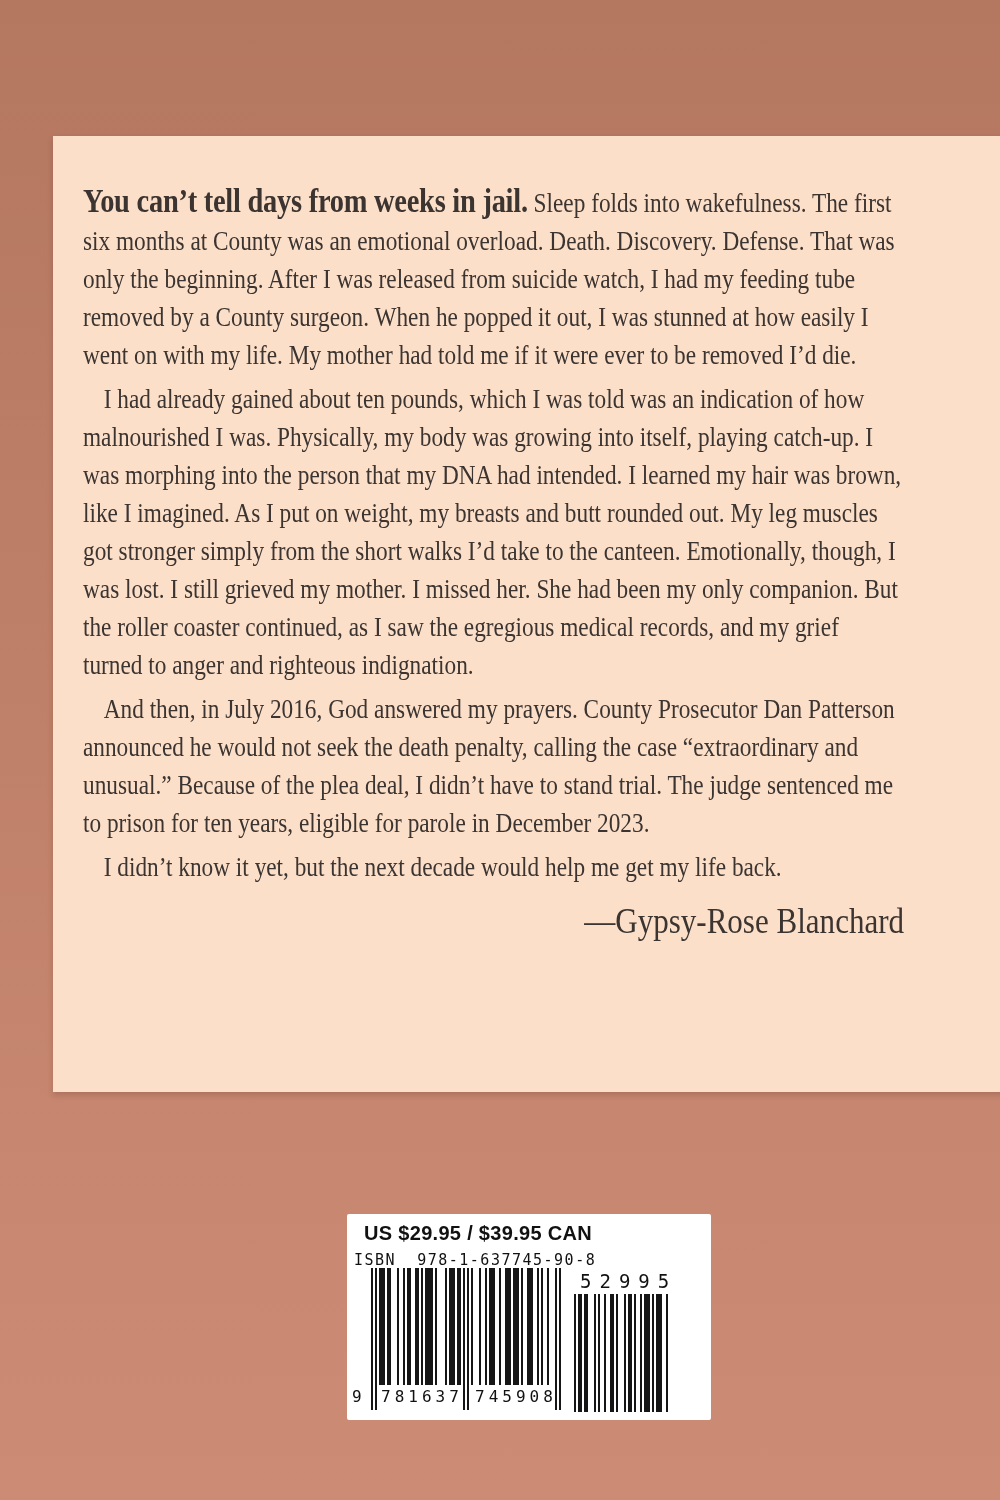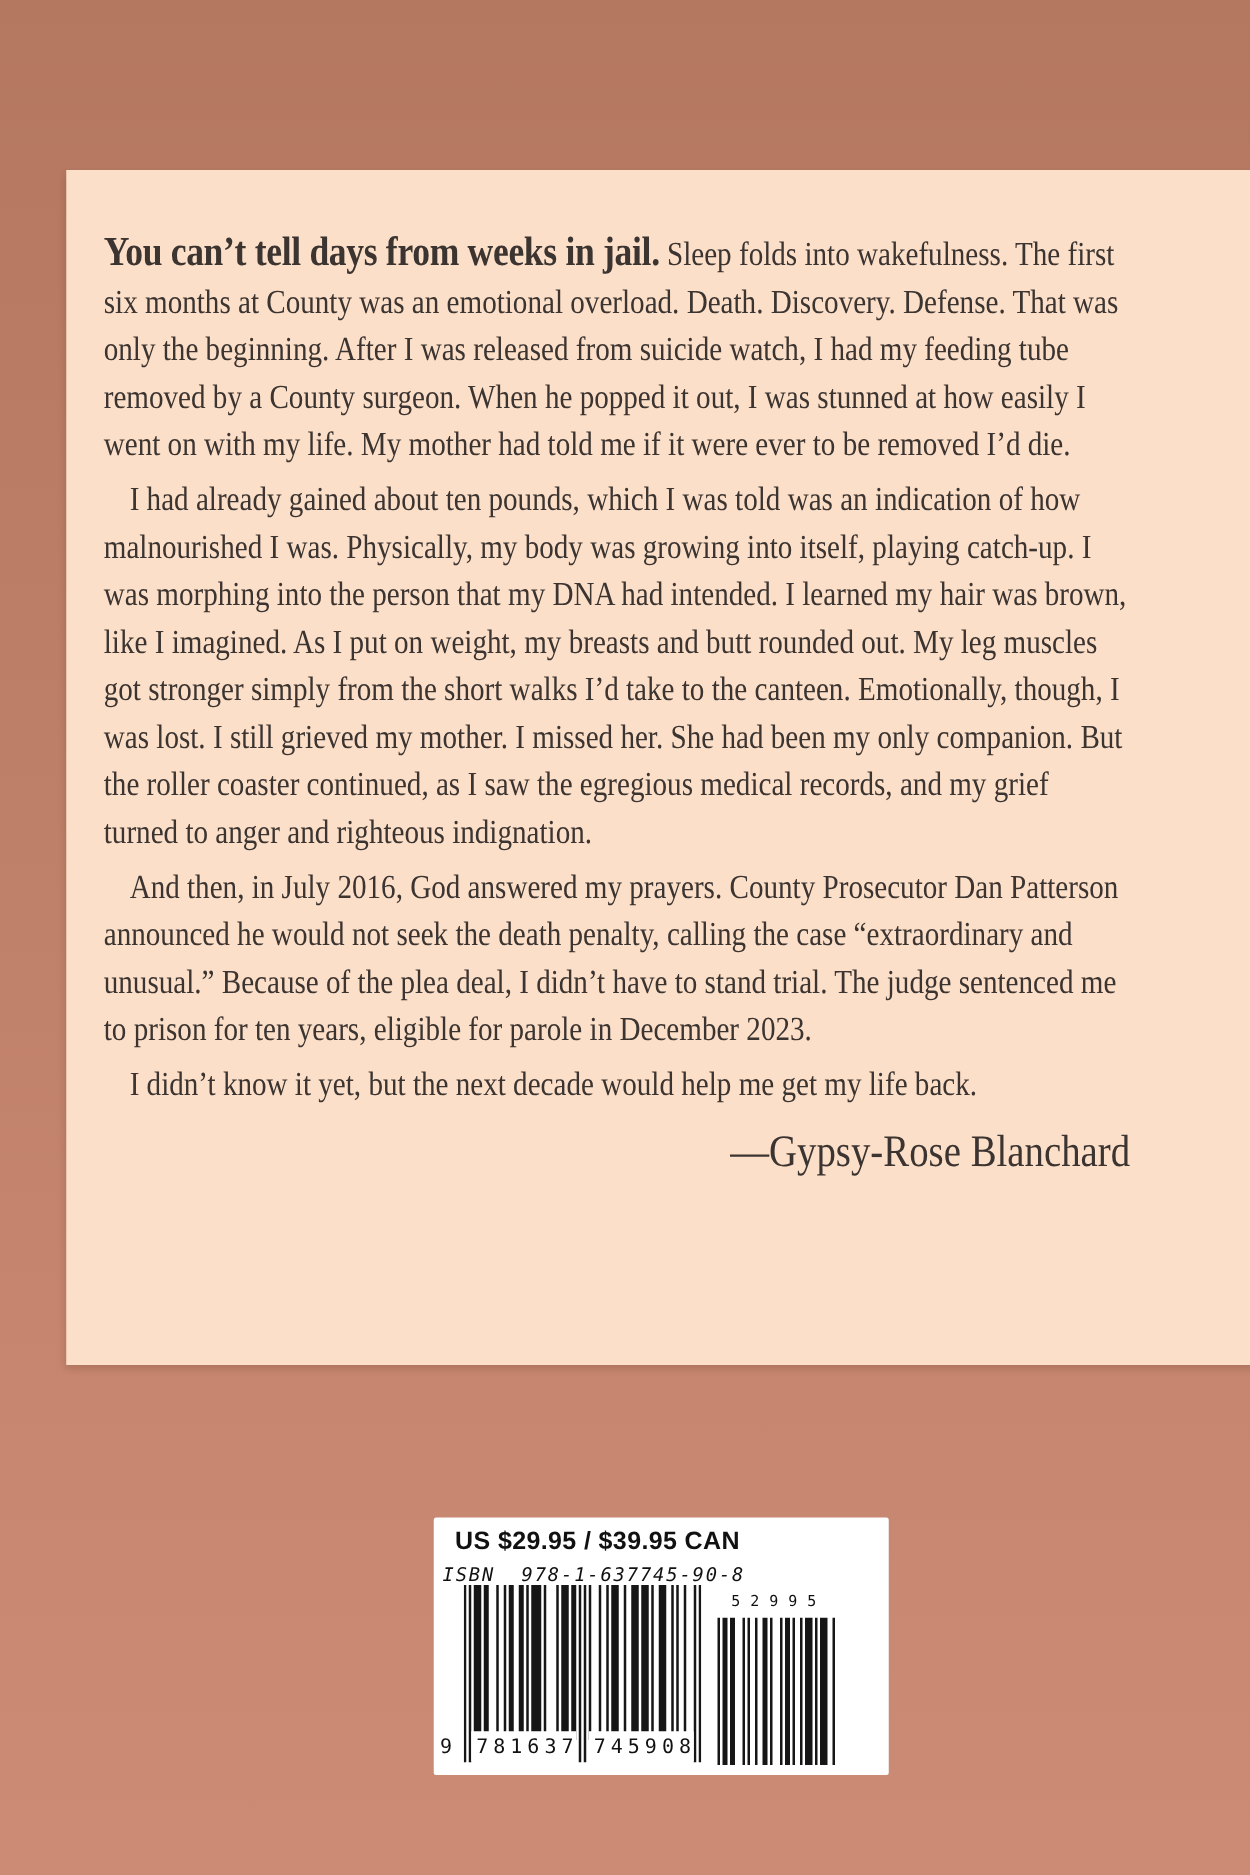--- a/index.html
+++ b/index.html
@@ -38,34 +38,34 @@
     background:var(--bcbg);border-radius:2px;color:#111;margin-left:14px;
   }
   .price{
     position:absolute;top:8px;left:0;width:262px;text-align:center;
     font-family:"Liberation Sans",sans-serif;font-weight:bold;
     font-size:20px;letter-spacing:.3px;
   }
   .isbn{
     position:absolute;top:37px;left:7px;
     font-family:"DejaVu Sans Mono",monospace;font-size:15px;
-    letter-spacing:1.5px;white-space:pre;font-style:italic;
+    letter-spacing:1.5px;white-space:pre;
   }
   .ean{position:absolute;left:5px;top:54px;width:210px;height:142px}
   .ean svg{position:absolute;left:19px;top:0}
   .bdg{
     position:absolute;font-family:"DejaVu Sans Mono",monospace;
     font-size:16px;height:24px;line-height:24px;
   }
   .lead-digit{left:0;top:117px}
   .dg-left{left:25px;top:117px;width:84px;background:var(--bcbg);letter-spacing:4px;text-indent:4px}
   .dg-right{left:119px;top:117px;width:84px;background:var(--bcbg);text-align:right;letter-spacing:4px;text-indent:4px}
   .supp{position:absolute;left:225px;top:56px;width:94px}
   .supp-digits{
-    font-family:"DejaVu Sans Mono",monospace;font-size:12px;height:22px;
+    font-family:"DejaVu Sans Mono",monospace;font-size:19px;height:22px;
     line-height:22px;letter-spacing:8px;text-indent:8px;text-align:center;
   }
   .supp svg{display:block;margin-top:2px}
 </style>
 </head>
 <body>
 
 <div class="panel">
   <div class="text-block">
     <p class="para"><span class="lead">You can’t tell days from weeks in jail.</span> <span>Sleep folds into wakefulness. The first six months at County was an emotional overload. Death. Discovery. Defense. That was only the beginning. After I was released from suicide watch, I had my feeding tube removed by a County surgeon. When he popped it out, I was stunned at how easily I went on with my life. My mother had told me if it were ever to be removed I’d die.</span></p>

